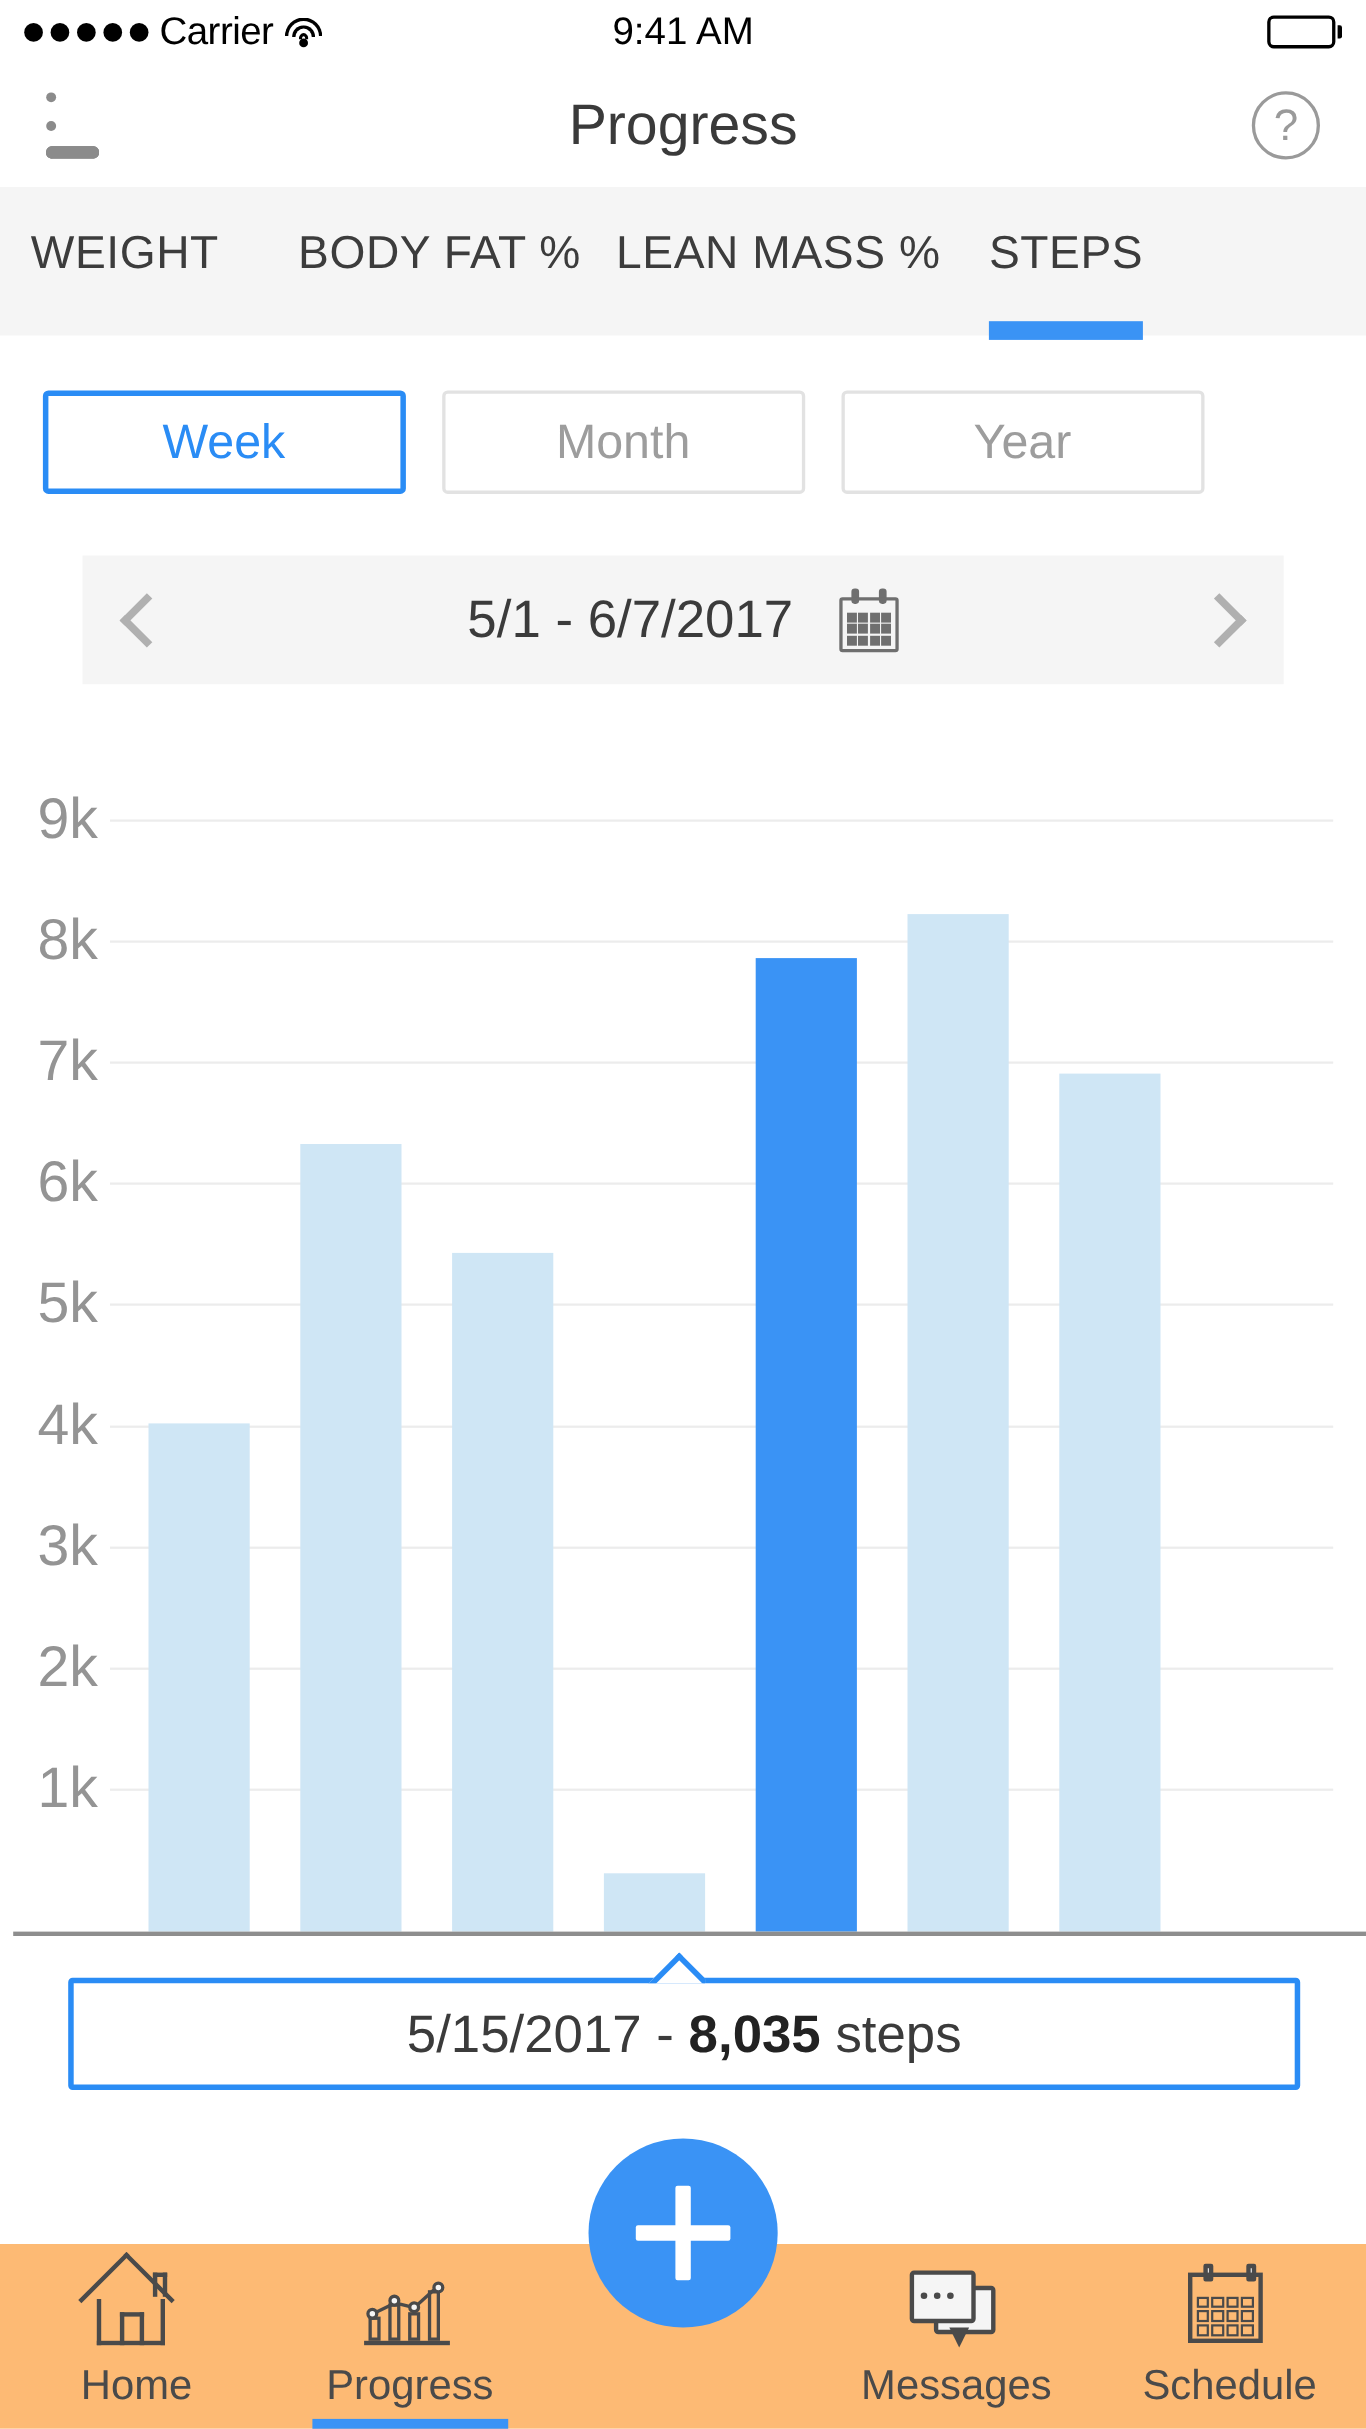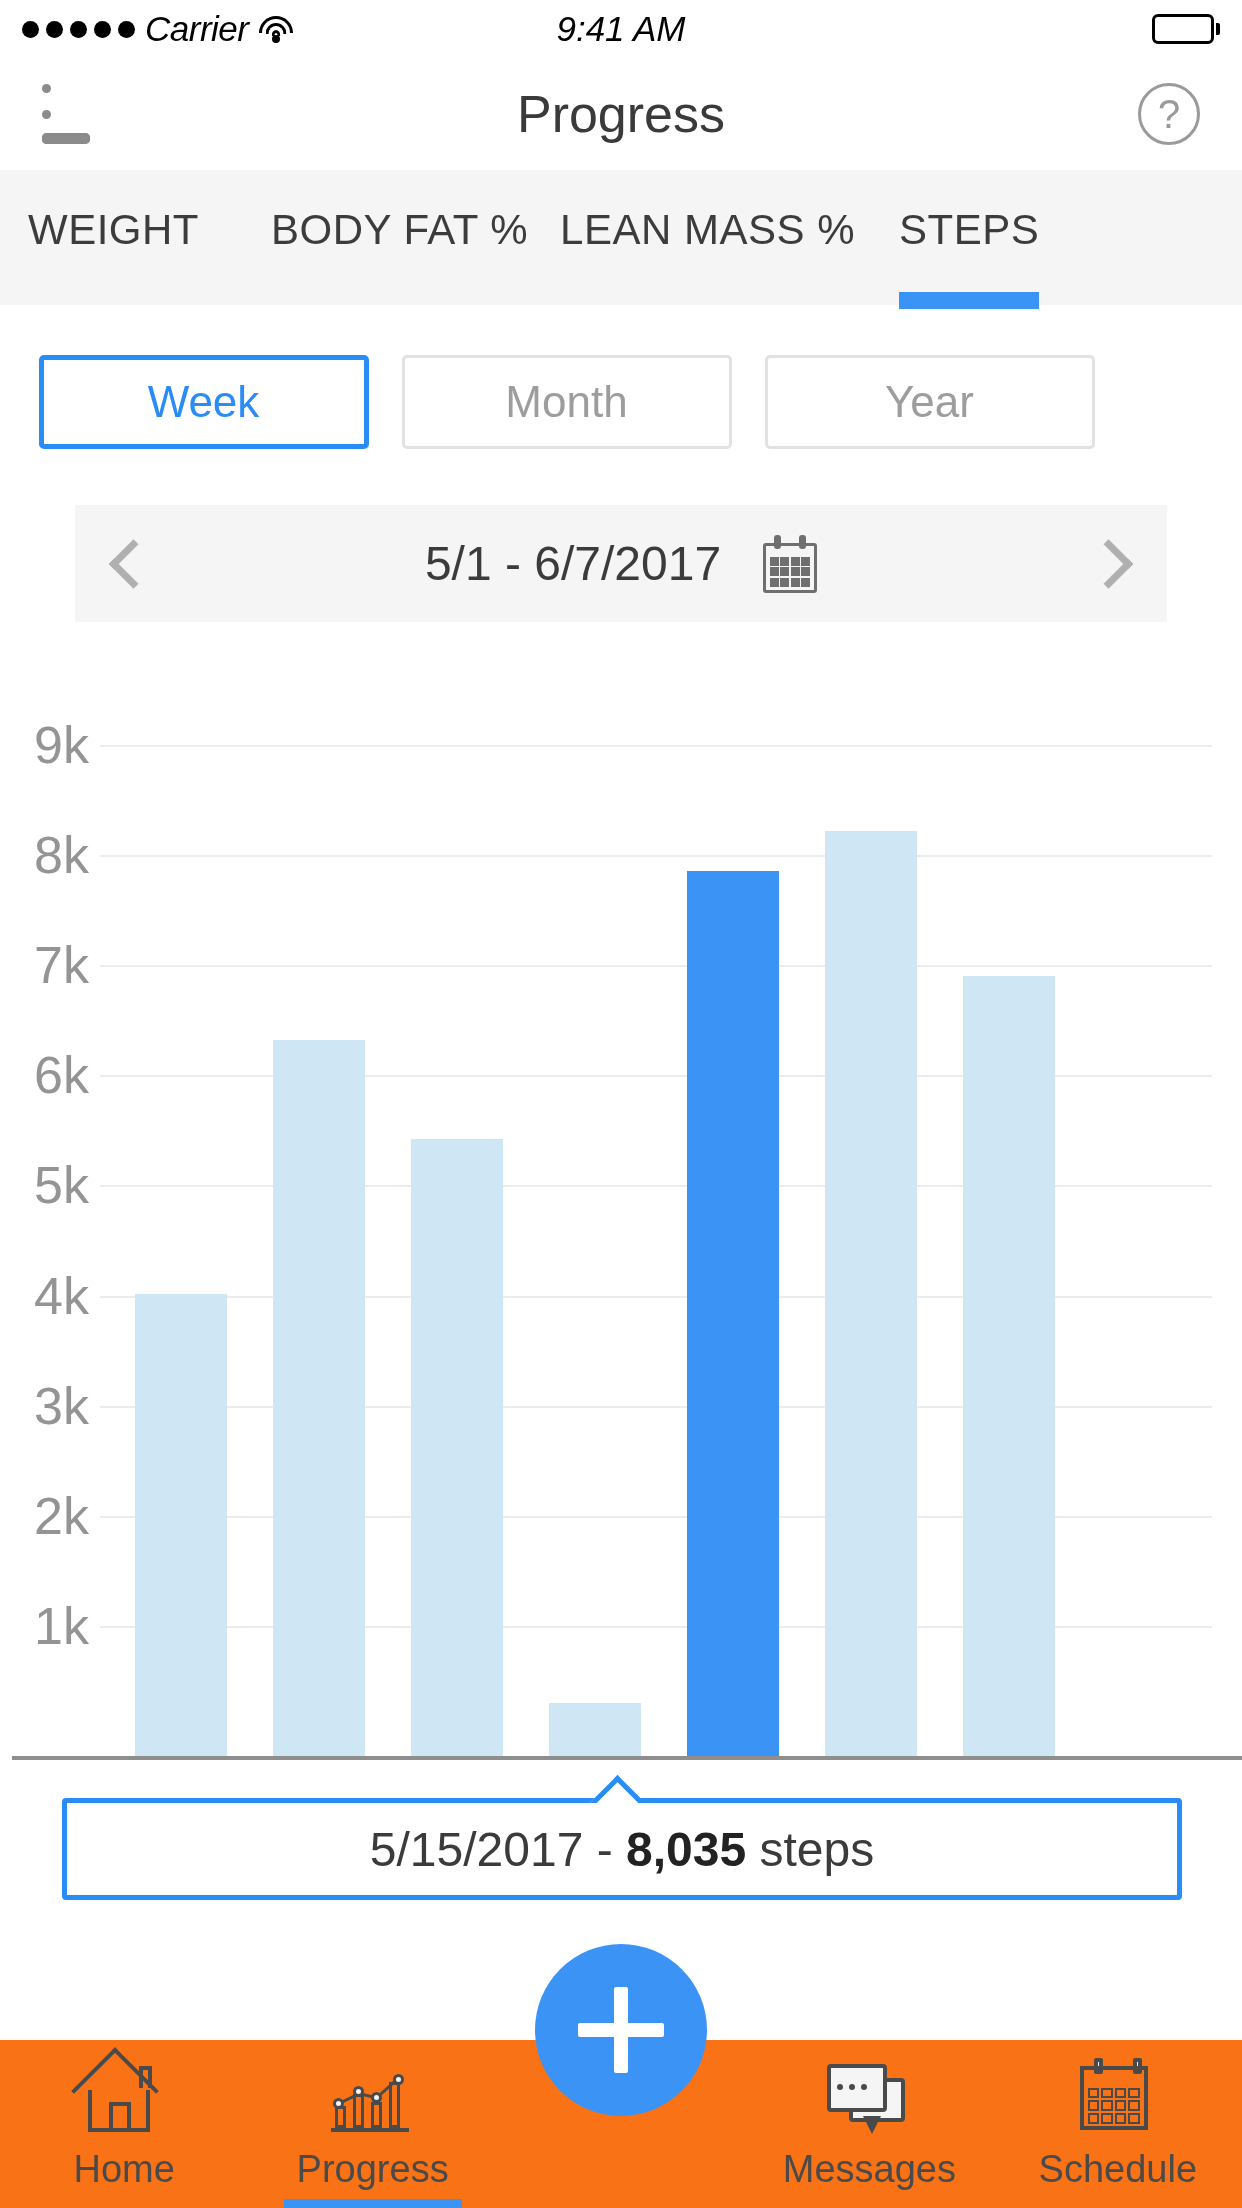--- a/index.html
+++ b/index.html
@@ -7,21 +7,21 @@
     width:1242px; height:2208px;
     background:#ffffff;
     font-family:"Liberation Sans", sans-serif;
     overflow:hidden;
   }
   .phone { position:relative; width:1242px; height:2208px; background:#fff; }
 
   
   .statusbar {
     position:absolute; top:0; left:0; width:1242px; height:58px;
-    display:flex; align-items:center; color:#000;font-style:italic;
+    display:flex; align-items:center; color:#000;
   }
   .sb-left { position:absolute; left:22px; display:flex; align-items:center; gap:10px; }
   .sb-dots { display:flex; gap:7px; }
   .sb-dot { width:17px; height:17px; border-radius:50%; background:#000; }
   .sb-carrier { font-size:35px; letter-spacing:-0.5px; }
   .wifi { width:36px; height:28px; position:relative; }
   .wifi i { position:absolute; left:50%; transform:translateX(-50%); border:3.5px solid #000;
             border-bottom:none; border-radius:50% 50% 0 0 / 100% 100% 0 0; }
   .wifi .a { width:34px; height:17px; top:1px; }
   .wifi .b { width:21px; height:11px; top:8px; }
@@ -107,21 +107,21 @@
              display:flex; align-items:center; justify-content:center; }
   .tt-text { font-size:48px; color:#3b3b3b; white-space:pre; }
   .tt-text b { font-weight:bold; color:#222; }
   .tt-notch { position:absolute; top:-28px; left:522px; width:52px; height:28px; overflow:hidden; }
   .tt-notch::before { content:""; position:absolute; top:9px; left:7px; width:38px; height:38px;
                       background:#fff; border-left:5px solid #2a8cf5; border-top:5px solid #2a8cf5;
                       transform:rotate(45deg); }
 
   
   .bottombar { position:absolute; bottom:0; left:0; width:1242px; height:168px;
-               background:#f97316; display:flex; }
+               background:#fdba74; display:flex; }
   .bt { position:relative; flex:1; display:flex; flex-direction:column;
         align-items:center; justify-content:center; gap:12px; }
   .bt-label { font-size:38px; color:#4a4a4a; }
   .bt-ind { position:absolute; bottom:-8px; left:50%; transform:translateX(-50%);
             width:178px; height:17px; background:#3a93f5; }
   .bt-icon { width:92px; height:78px; position:relative; }
 
   
   .ic-house .roof { position:absolute; top:2px; left:6px; width:62px; height:62px;
     border-left:4px solid #4a4a4a; border-top:4px solid #4a4a4a; transform:rotate(45deg); }

